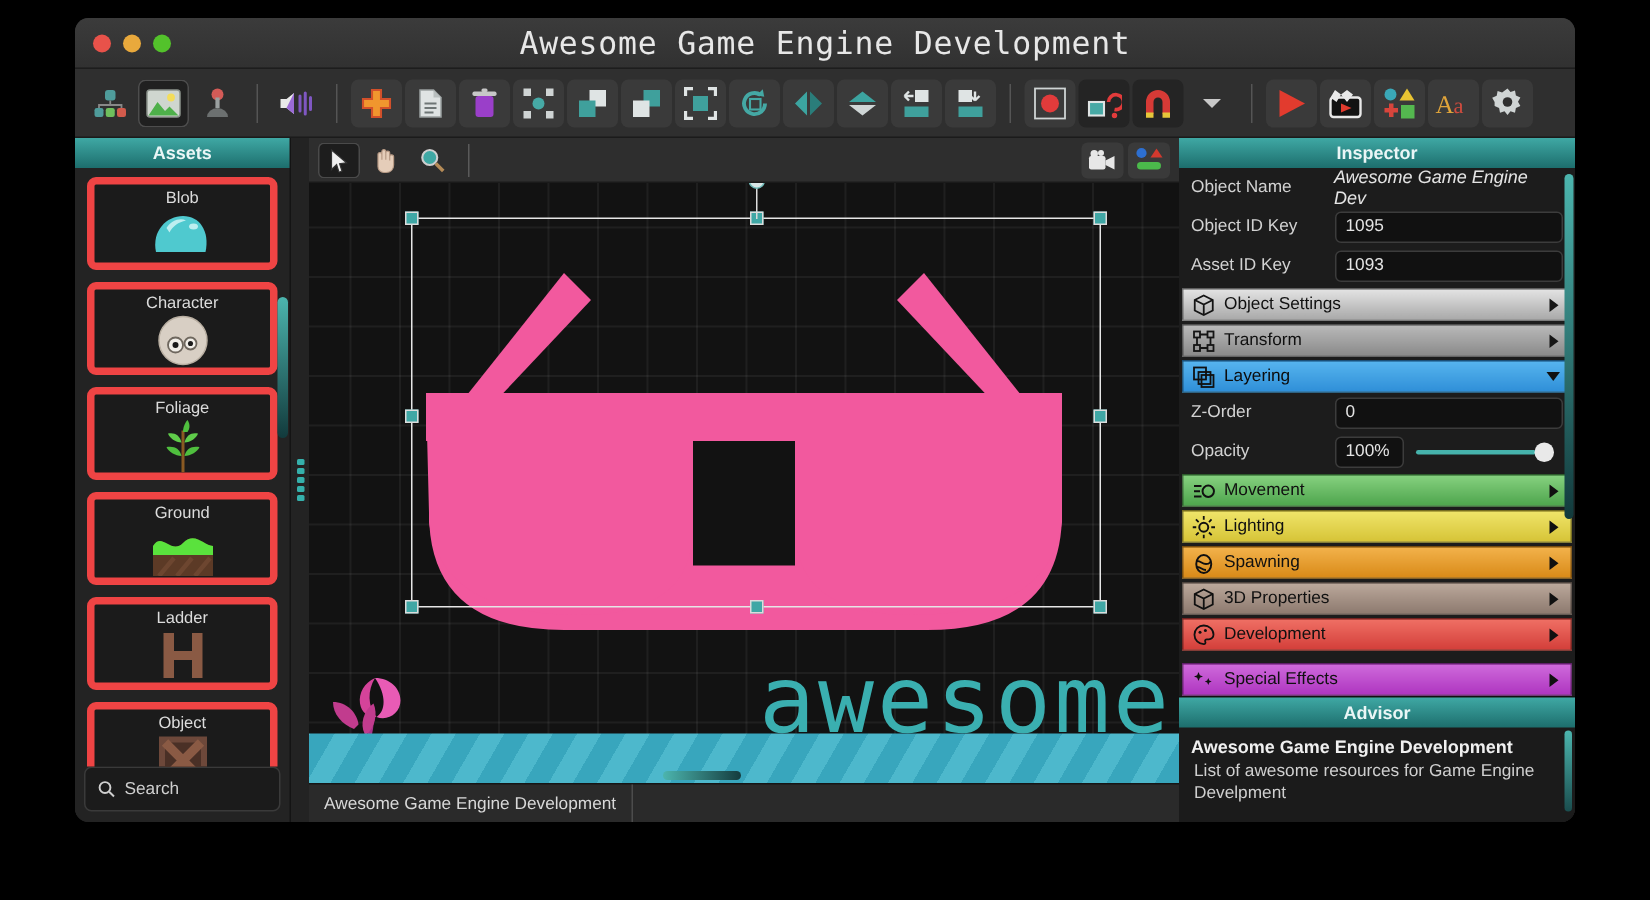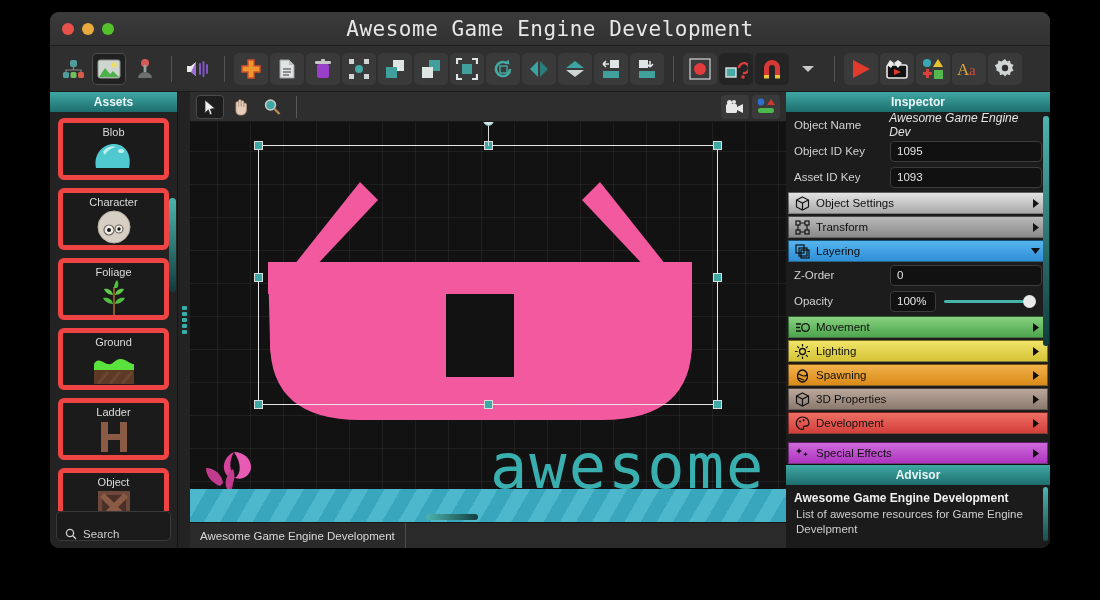--- a/index.html
+++ b/index.html
@@ -53,41 +53,41 @@
   .tbtn svg { display: block; }
   
   .body { display: flex; height: 456px; }
   .panel-head {
     height: 20px; line-height: 20px; text-align: center;
     font-size: 12px; font-weight: bold; color: #eaf6f6;
     background: linear-gradient(#3fa8a4,#1d6e6d);
   }
   
   .assets {
-    width: 128px; background: #232323; display: flex; flex-direction: column;
+    width: 144px; background: #232323; display: flex; flex-direction: column;
     border-right: 1px solid #141414;
   }
   .assets-scroll { flex: 1; position: relative; overflow: hidden; padding: 6px 8px 0 8px; }
   .asset-card {
     height: 62px; margin-bottom: 8px; border-radius: 6px;
     background: #1b1b1b; border: 5px solid #ef4444;
     display: flex; flex-direction: column; align-items: center;
     padding-top: 3px;
   }
   .asset-label { font-size: 11px; color: #dcdcdc; }
   .asset-art { flex: 1; display: flex; align-items: center; justify-content: center; }
   .v-scroll {
     position: absolute; right: 1px; top: 86px; width: 7px; height: 94px;
     border-radius: 4px;
     background: linear-gradient(#4cb5ae,#123a3c);
   }
   .search-wrap {
     height: 30px; margin: 0 6px 7px 6px; border-radius: 5px;
     background: #1b1b1b; border: 1px solid #3a3a3a;
-    display: flex; align-items: flex-end; gap: 6px; padding: 0 8px;
+    display: flex; align-items: center; gap: 6px; padding: 0 8px;
   }
   .search-txt { font-size: 11.5px; color: #cfcfcf; }
   
   .splitter {
     width: 12px; background: #232323; position: relative;
     display: flex; align-items: center; justify-content: center;
   }
   .grip { display: flex; flex-direction: column; gap: 2px; }
   .grip i { width: 5px; height: 4px; background: #35b0ab; display: block; border-radius: 1px; }
   

